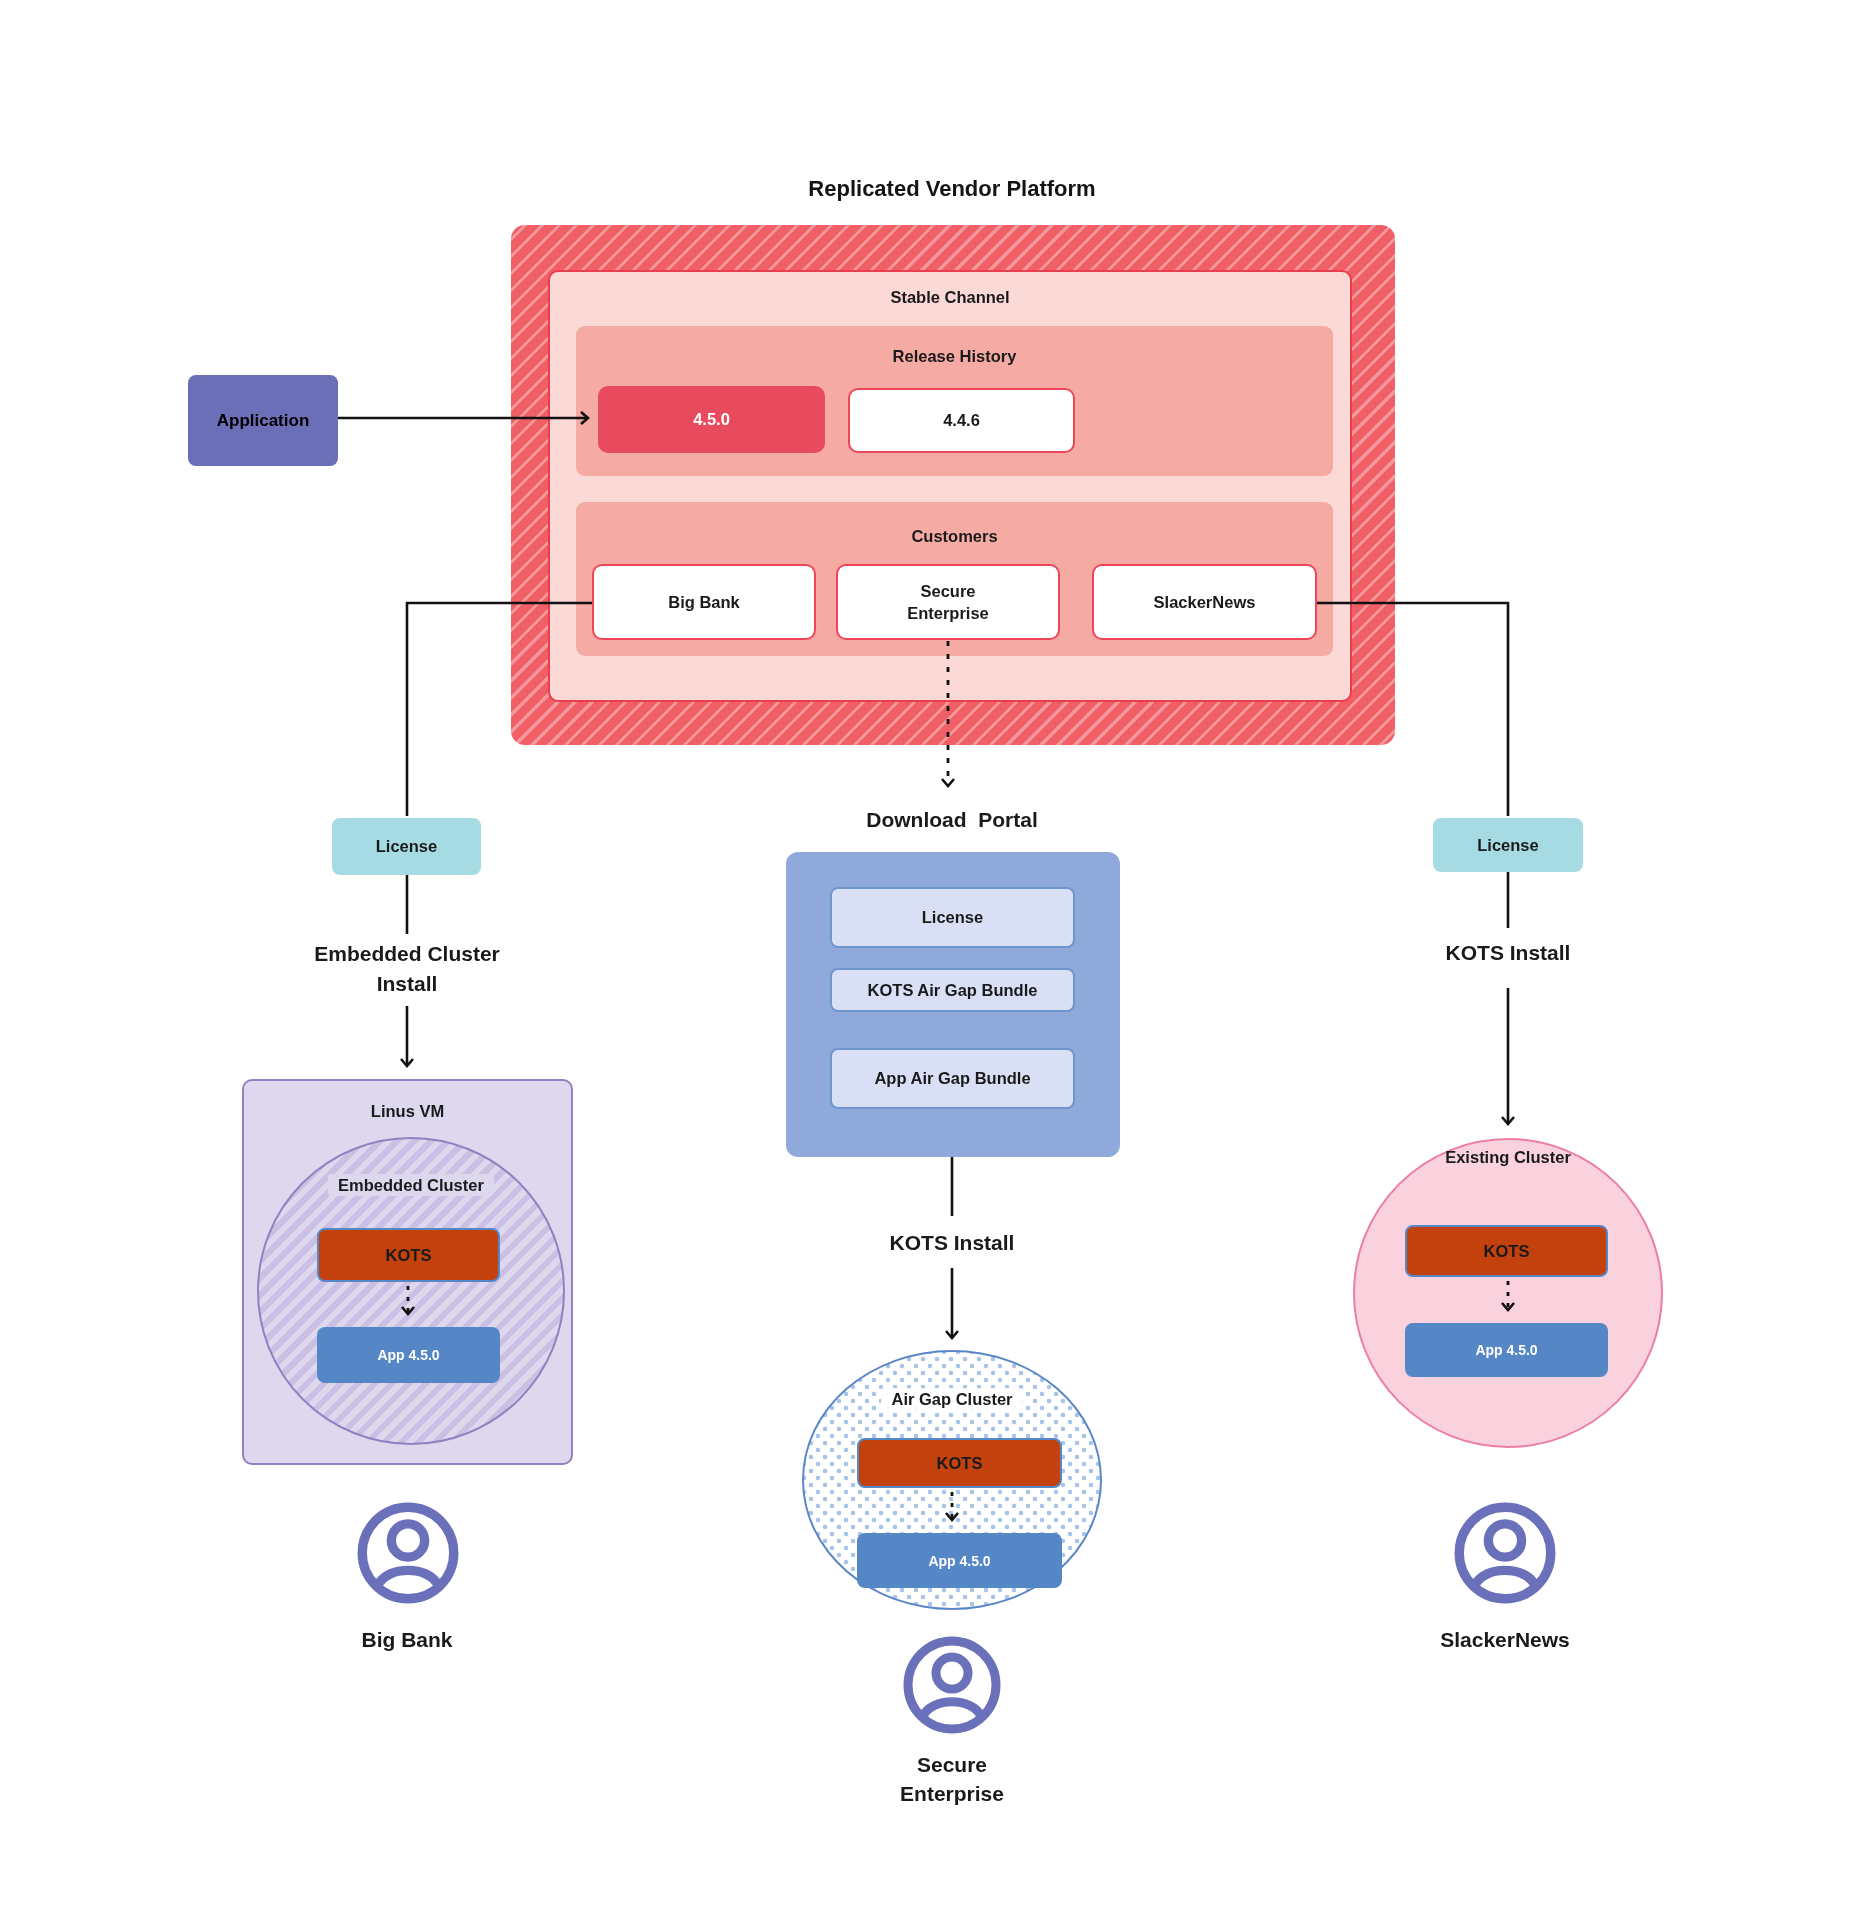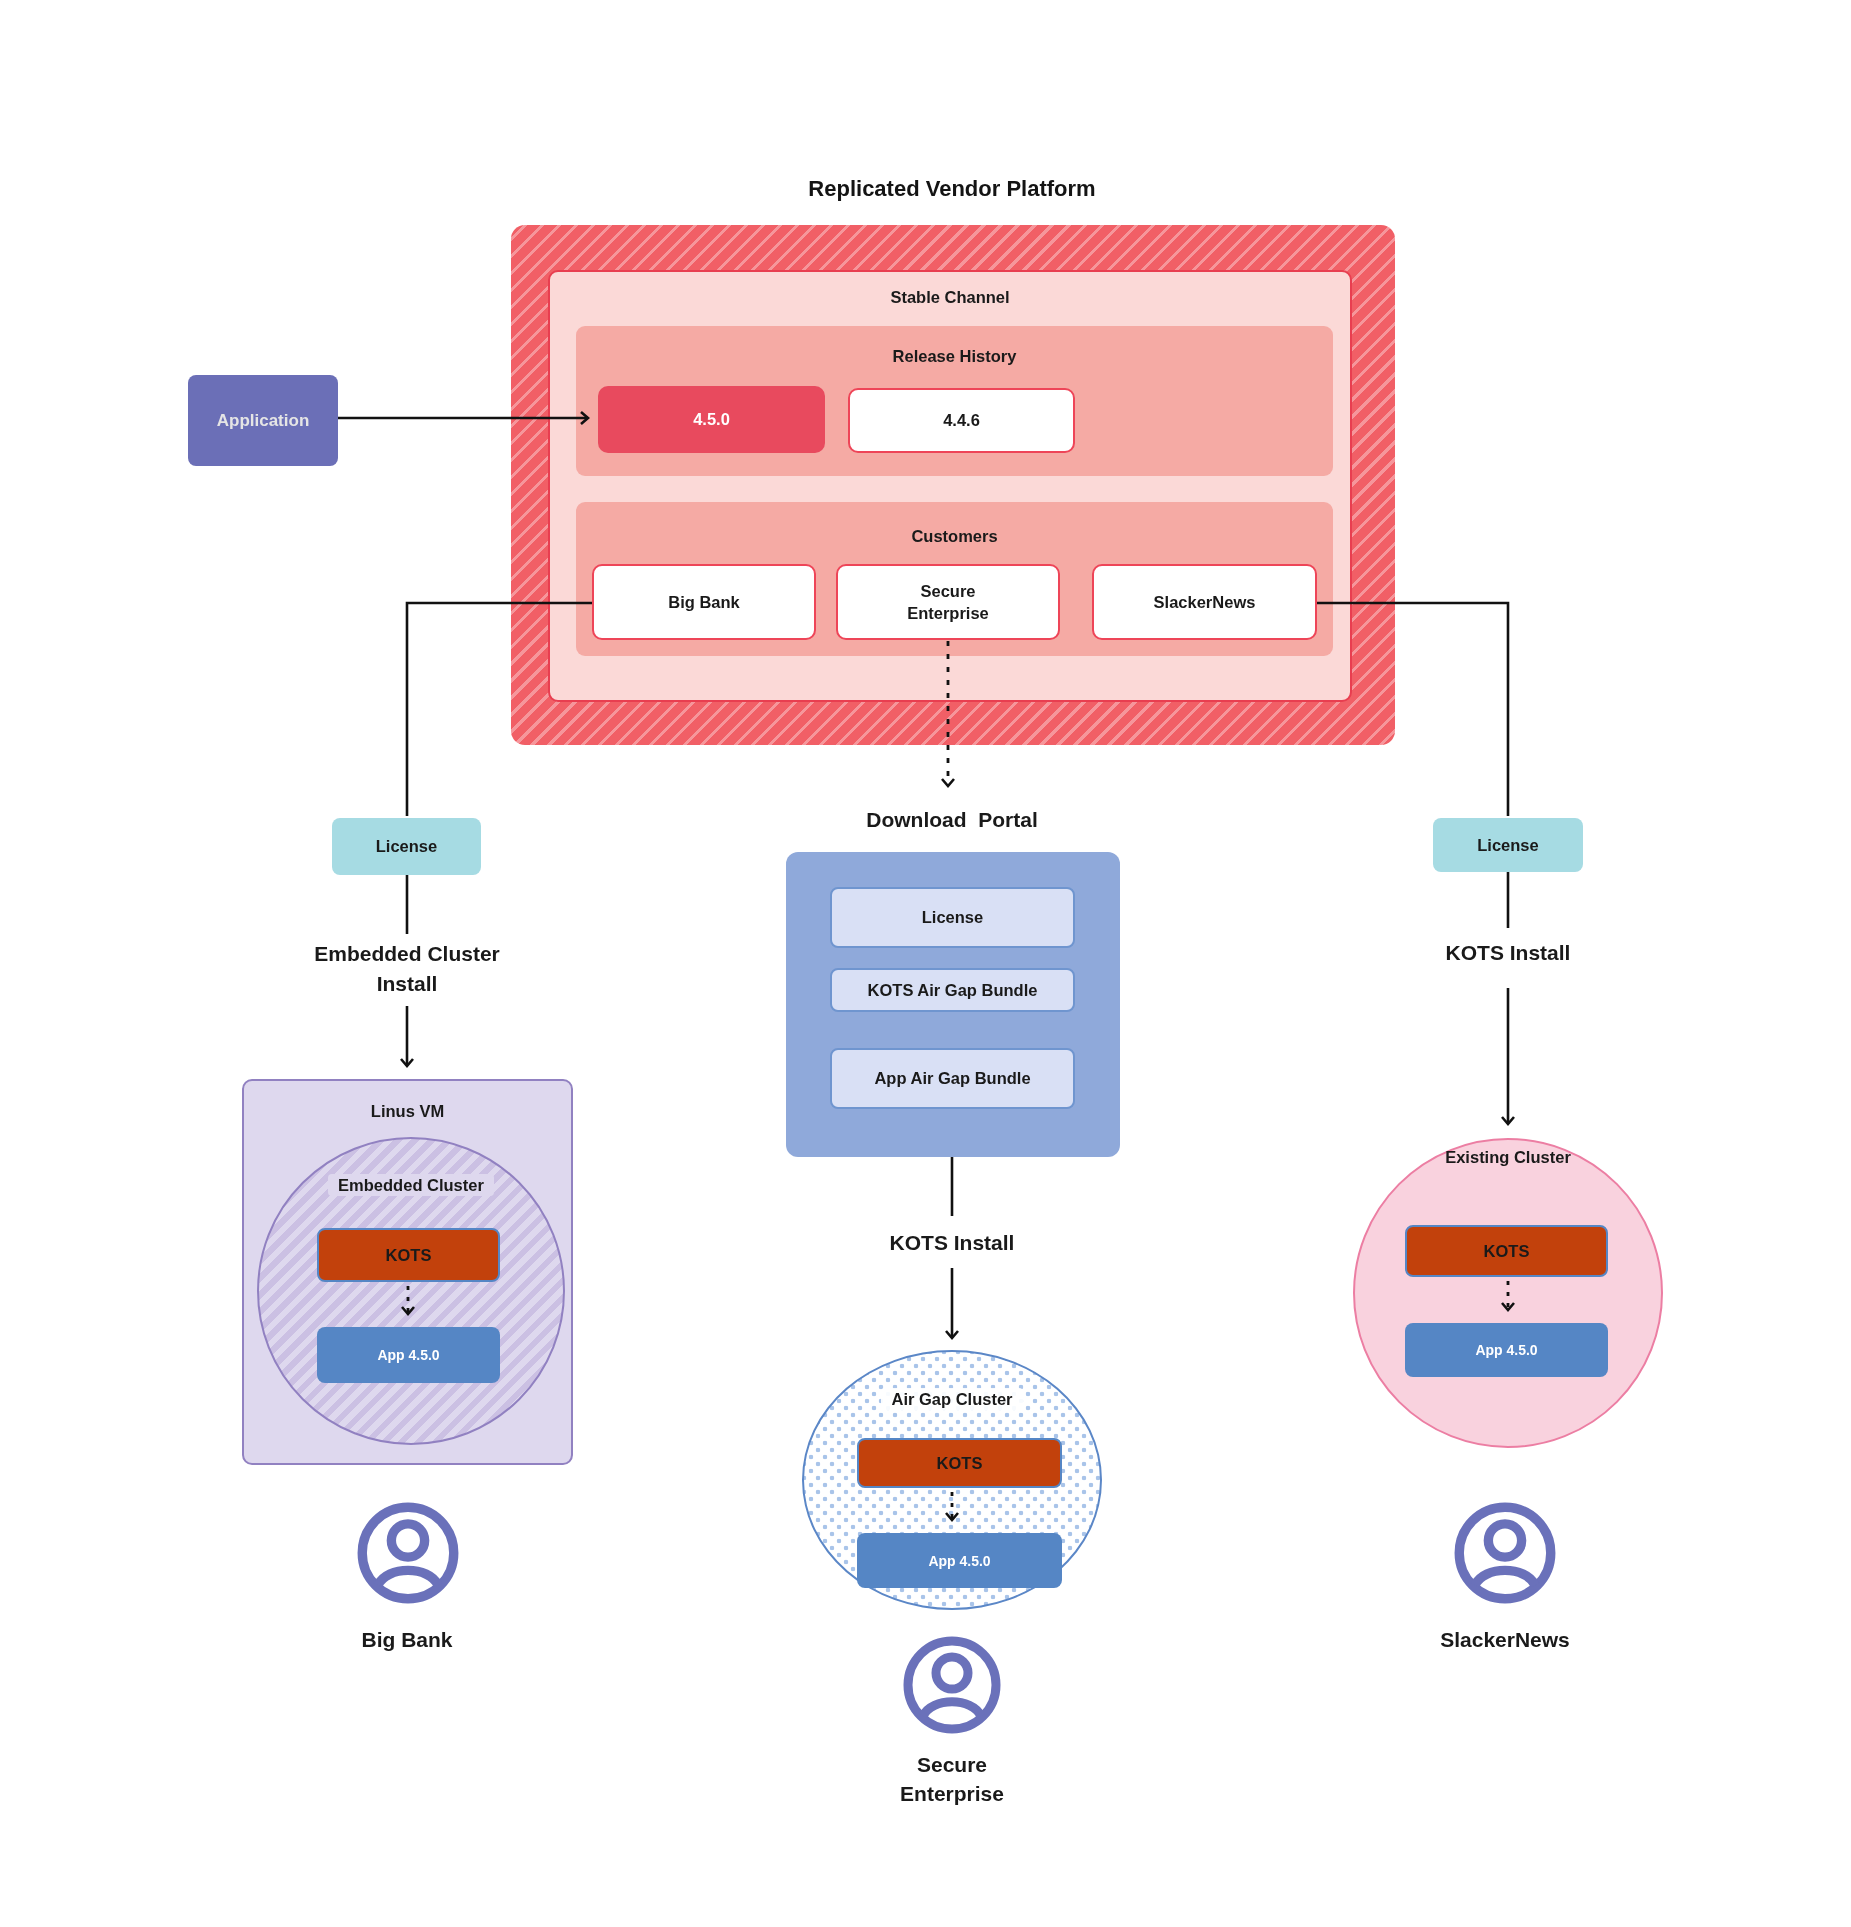--- a/index.html
+++ b/index.html
@@ -25,21 +25,21 @@
   .pre{white-space:pre;}
 
   .hatch-red{
     background:repeating-linear-gradient(135deg,var(--red-hatch-base) 0 9px,var(--red-hatch-stripe) 9px 12px);
     border-radius:14px;
   }
   .stable{background:var(--pink-light);border:2.5px solid var(--red-border);border-radius:10px;}
   .salmon-box{background:var(--salmon);border-radius:9px;}
   .rel-current{background:var(--crimson-release);border-radius:10px;color:#fff;font-size:16.5px;font-weight:600;}
   .white-red{background:#fff;border:2.5px solid #ee4558;border-radius:10px;}
-  .app-box{background:var(--purple-app);border-radius:8px;color:#e5e5e5;font-size:17px;font-weight:600;}
+  .app-box{background:var(--purple-app);border-radius:8px;color:#000000;font-size:17px;font-weight:600;}
   .license{background:var(--teal-license);border-radius:8px;}
   .portal{background:var(--portal-blue);border-radius:12px;}
   .portal-item{background:var(--portal-item-bg);border:2px solid var(--portal-item-border);border-radius:8px;}
   .vm{background:var(--vm-purple-bg);border:2.5px solid var(--vm-purple-border);border-radius:10px;}
   .circle{border-radius:50%;}
   .hatch-purple{
     background:repeating-linear-gradient(135deg,var(--purple-hatch-stripe) 0 6px,var(--vm-purple-bg) 6px 12px);
     border:2px solid var(--vm-purple-border);
   }
   .dots-blue{

